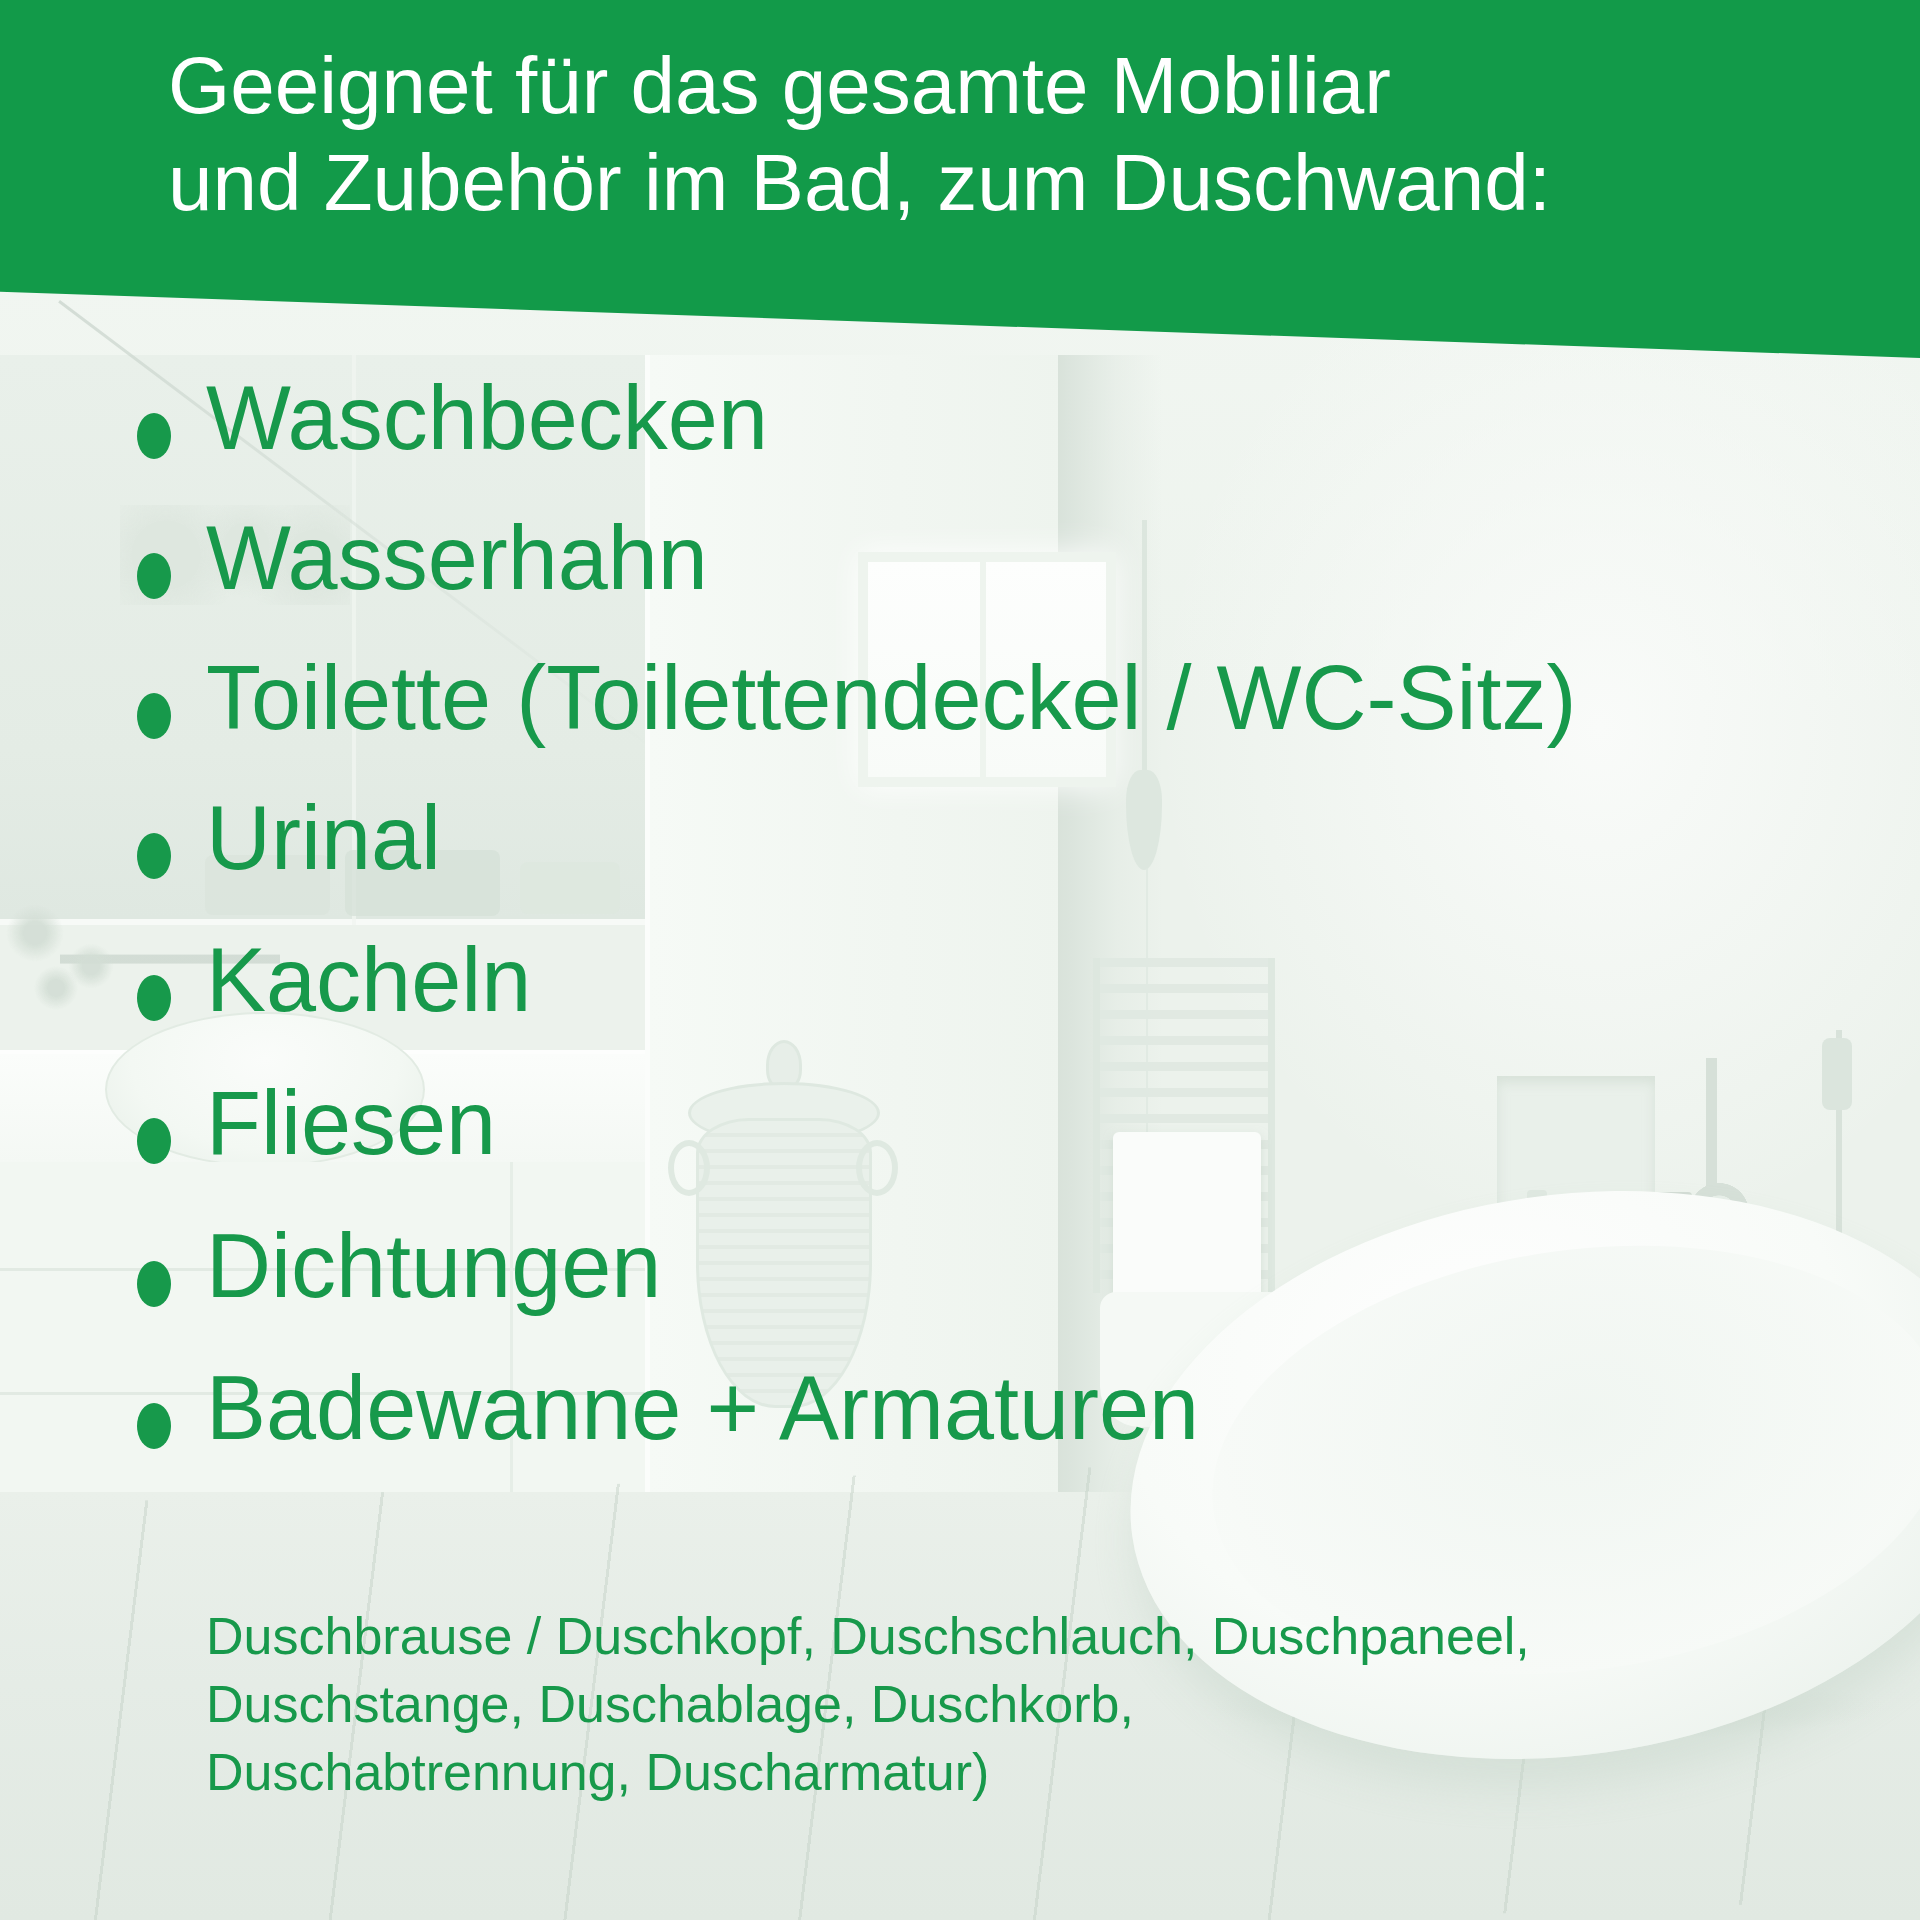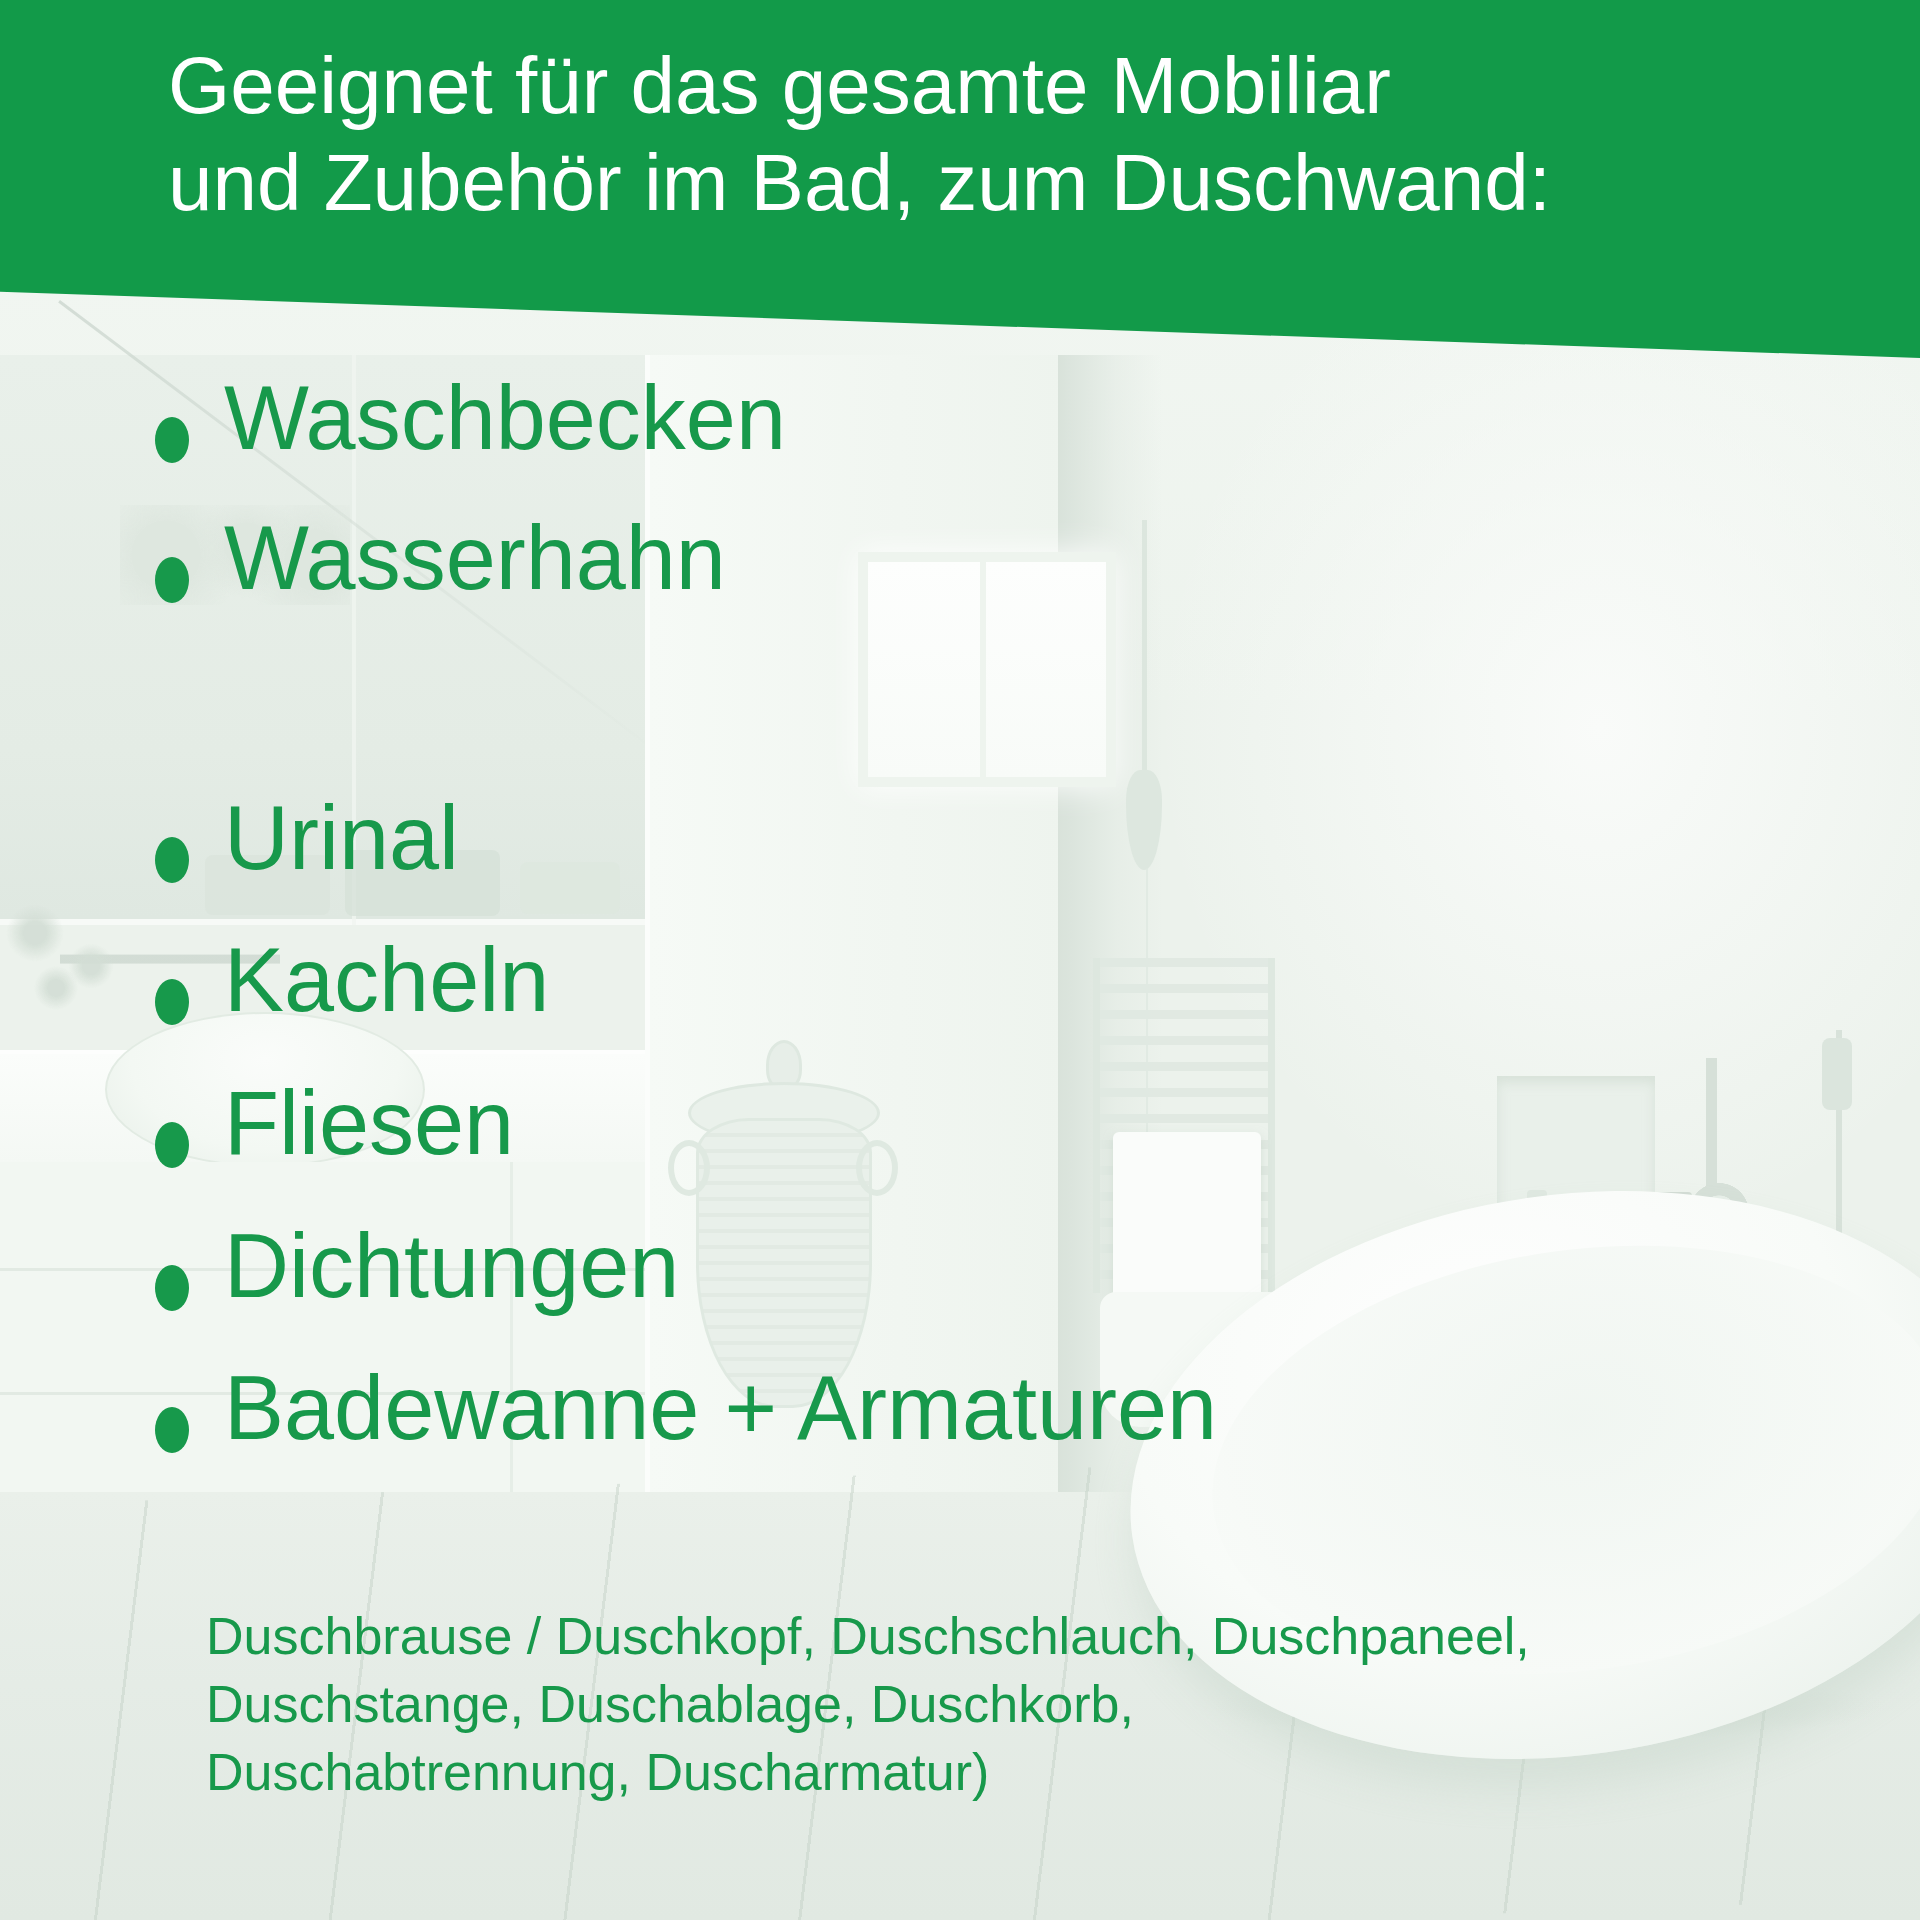--- a/index.html
+++ b/index.html
@@ -114,21 +114,21 @@
   
   .banner{position:absolute;left:0;top:0;width:1920px;height:358px;z-index:5;
     background:var(--banner-green);
     clip-path:polygon(0 0,100% 0,100% 100%,0 81.5%);}
   .banner-text{position:absolute;left:148px;top:37px;
     font-size:80px;line-height:97px;font-weight:500;letter-spacing:0;
     color:var(--header-text);margin-left:20px;}
 
   
   .list{position:absolute;inset:0;z-index:4;color:var(--list-green);}
-  .item{position:absolute;left:155px;display:flex;align-items:flex-end;white-space:nowrap;}
+  .item{position:absolute;left:137px;display:flex;align-items:center;white-space:nowrap;}
   .dot{flex:none;width:34px;height:46px;border-radius:50%;
     background:var(--list-green);margin:36px 35px 0 0;}
   .label{font-size:90px;line-height:90px;letter-spacing:0;}
   .note{font-size:52px;margin-left:22px;letter-spacing:0;}
   .dusche-lines{position:absolute;left:206px;top:1602px;
     font-size:52px;line-height:68px;letter-spacing:0;white-space:nowrap;}
 </style>
 </head>
 <body>
 
@@ -185,20 +185,24 @@
 
   <div class="list">
     <div class="item" style="top:373px">
       <span class="dot"></span>
       <span class="label">Waschbecken</span>
     </div>
     <div class="item" style="top:513px">
       <span class="dot"></span>
       <span class="label">Wasserhahn</span>
     </div>
+    <div class="item" style="top:653px">
+      <span class="dot"></span>
+      <span class="label">Toilette (Toilettendeckel / WC-Sitz)</span>
+    </div>
     <div class="item" style="top:793px">
       <span class="dot"></span>
       <span class="label">Urinal</span>
     </div>
     <div class="item" style="top:935px">
       <span class="dot"></span>
       <span class="label">Kacheln</span>
     </div>
     <div class="item" style="top:1078px">
       <span class="dot"></span>

